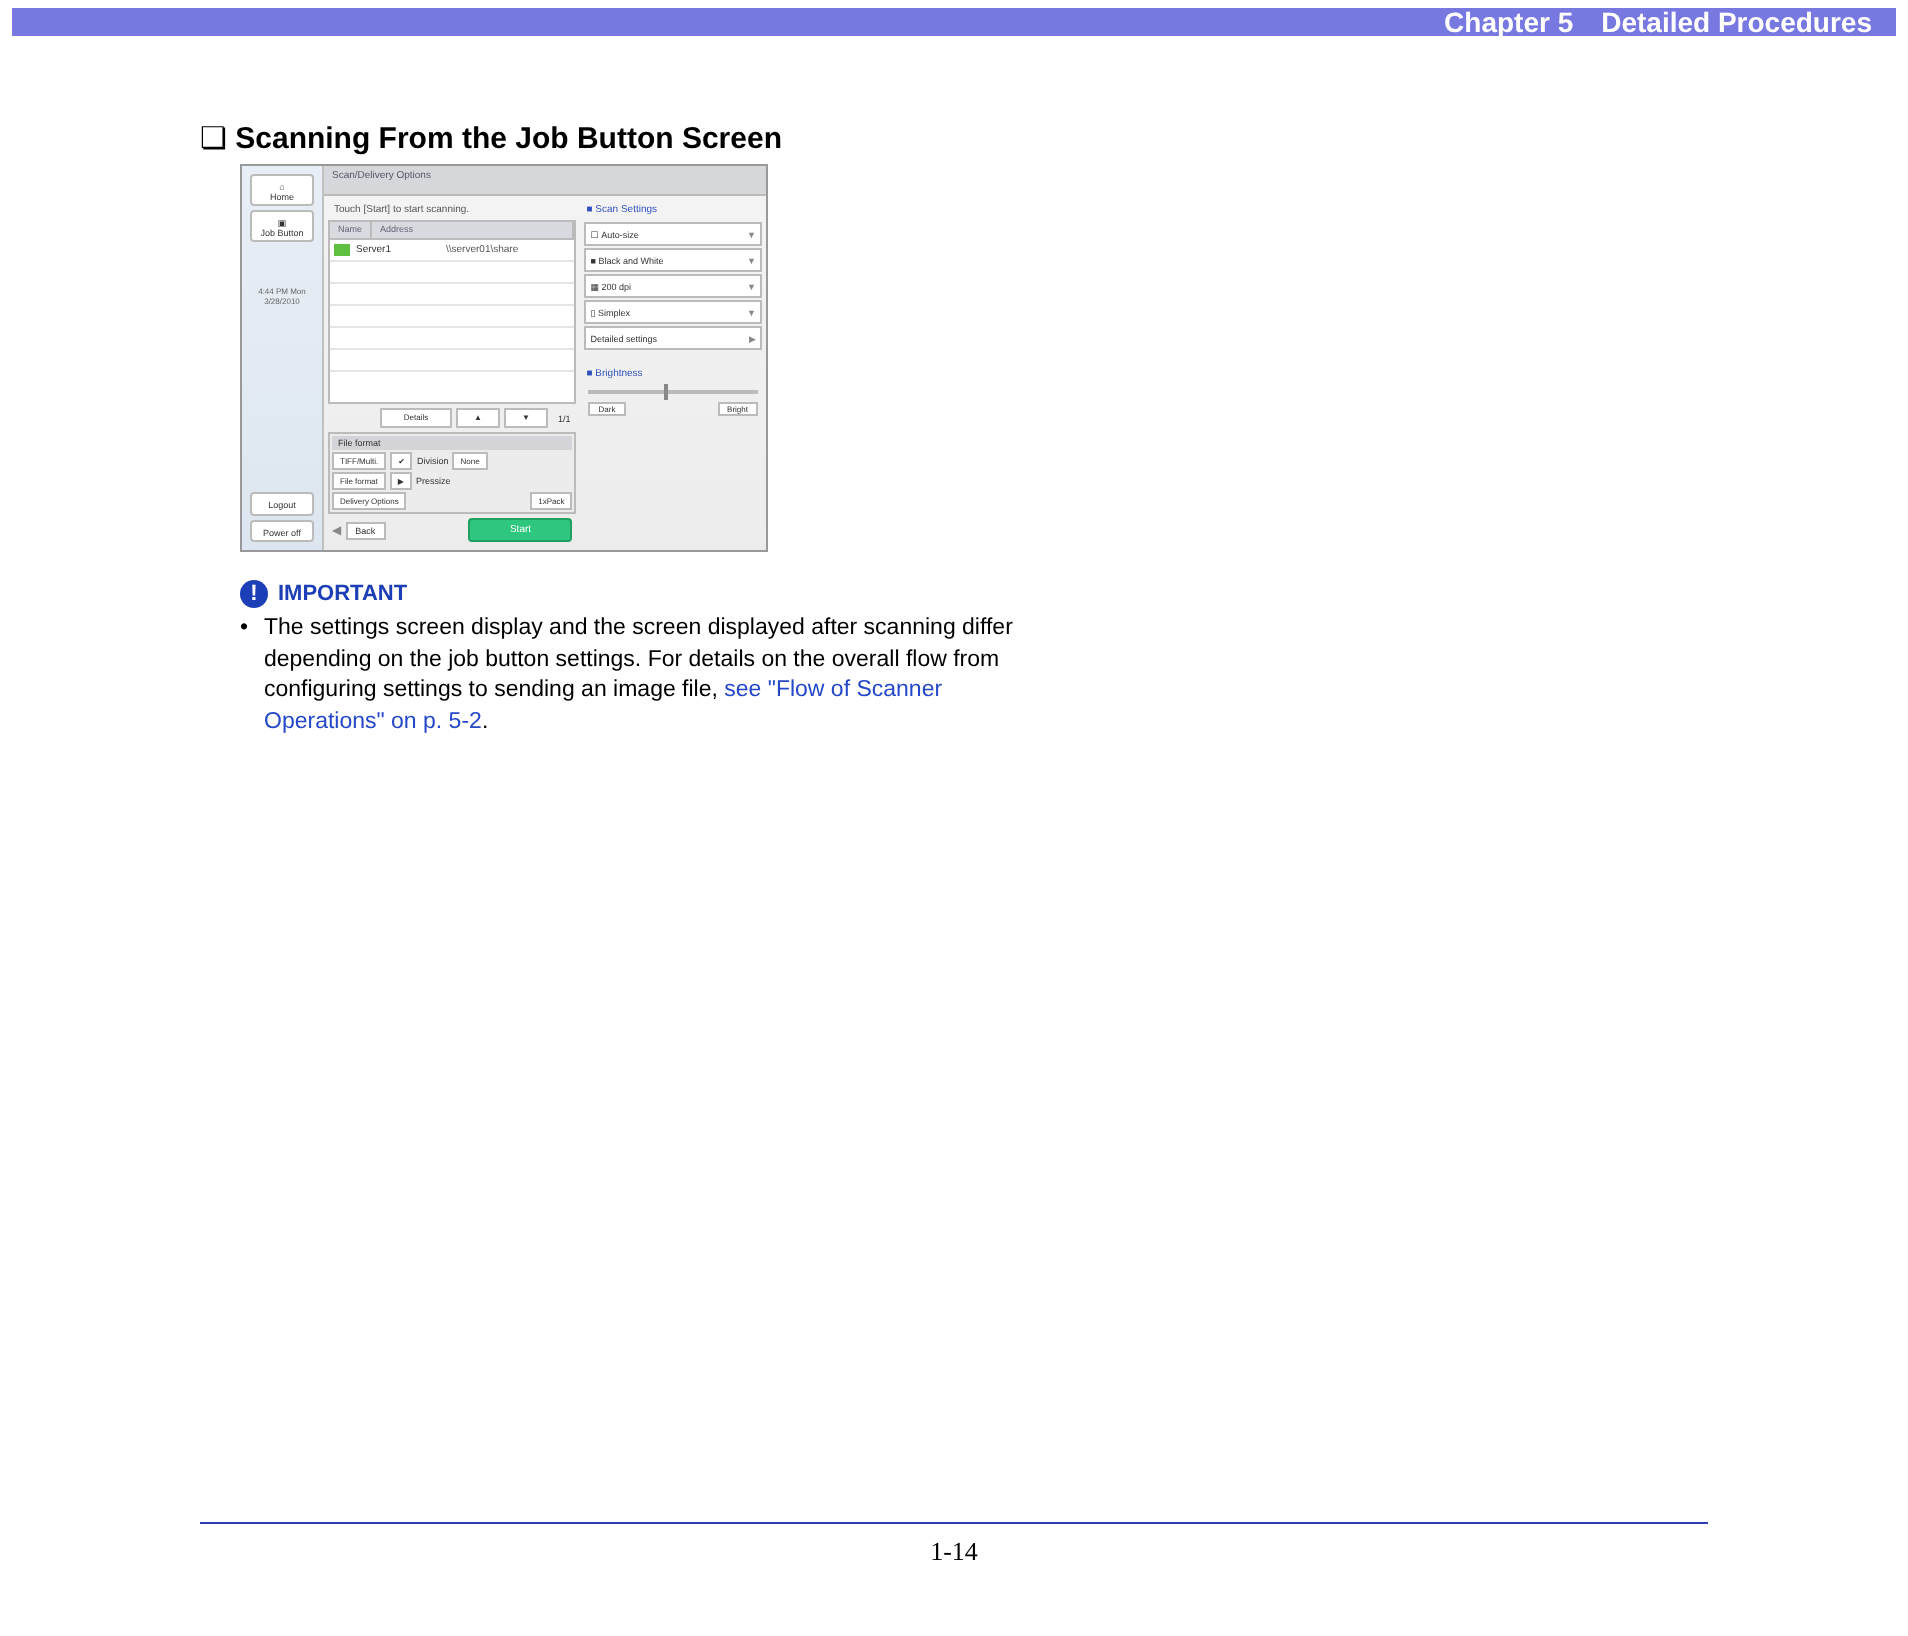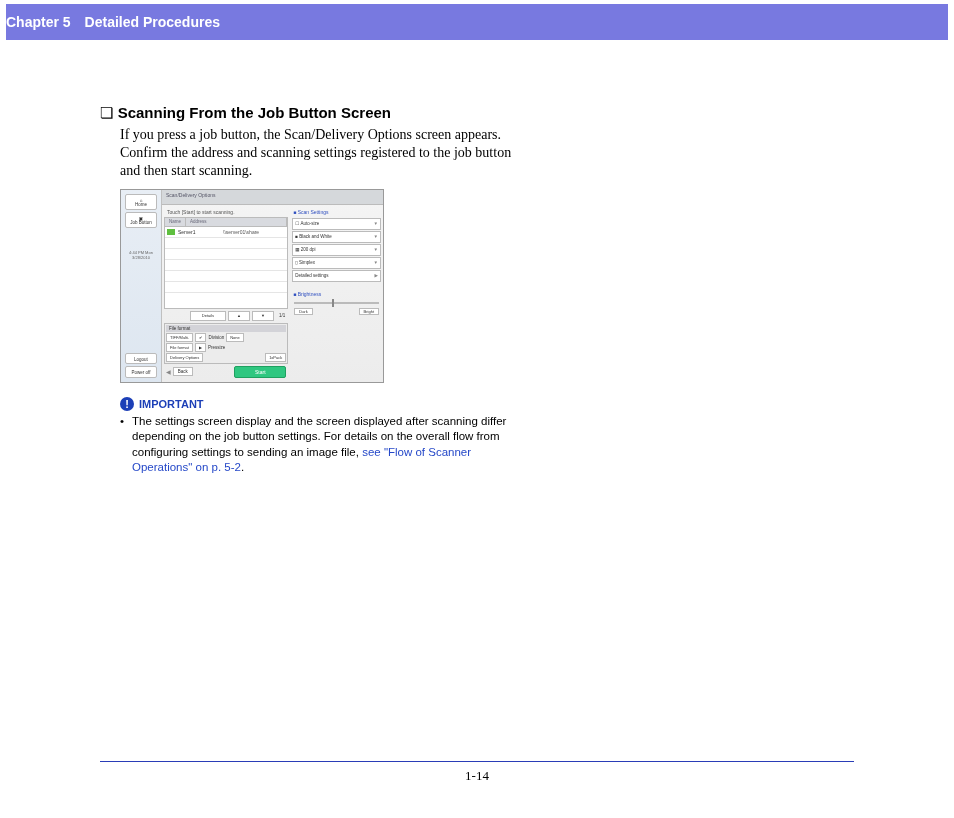--- a/index.html
+++ b/index.html
@@ -8,35 +8,35 @@
     background: #fff;
     font-family: Arial, Helvetica, sans-serif;
     width: 954px;
     height: 818px;
     position: relative;
     overflow: hidden;
   }
   .header-bar {
     background: #7879e0;
     color: #fff;
-    height: 36px;
+    height: 14px;
     font-weight: bold;
     font-size: 14px;
     display: flex;
+    justify-content: flex-end;
     align-items: center;
     padding-right: 12px;
     margin: 4px 6px 0 6px;
   }
   .header-bar .chap { margin-right: 14px; }
   .content {
     position: absolute;
     left: 100px;
     top: 60px;
     width: 420px;
-    margin-top: 44px;
   }
   .section-title {
     font-size: 15px;
     font-weight: bold;
     margin-bottom: 4px;
     font-family: Arial, Helvetica, sans-serif;
     color: #000;
   }
   .section-title::before { content: "❏ "; font-weight: normal; }
   .body-text {
@@ -241,21 +241,20 @@
 </head>
 <body>
 
 <div class="header-bar">
   <span class="chap">Chapter 5</span>
   <span>Detailed Procedures</span>
 </div>
 
 <div class="content">
   <div class="section-title">Scanning From the Job Button Screen</div>
-  <div class="body-text">If you press a job button, the Scan/Delivery Options screen appears. Confirm the address and scanning settings registered to the job button and then start scanning.</div>
 
   <div class="screenshot-fig">
     <div class="fig-leftbar">
       <div class="navbtn">⌂<br><span>Home</span></div>
       <div class="navbtn">▣<br><span>Job Button</span></div>
       <div class="time">4:44 PM  Mon 3/28/2010</div>
       <div class="bot">
         <div class="navbtn"><span>Logout</span></div>
         <div class="navbtn"><span>Power off</span></div>
       </div>

